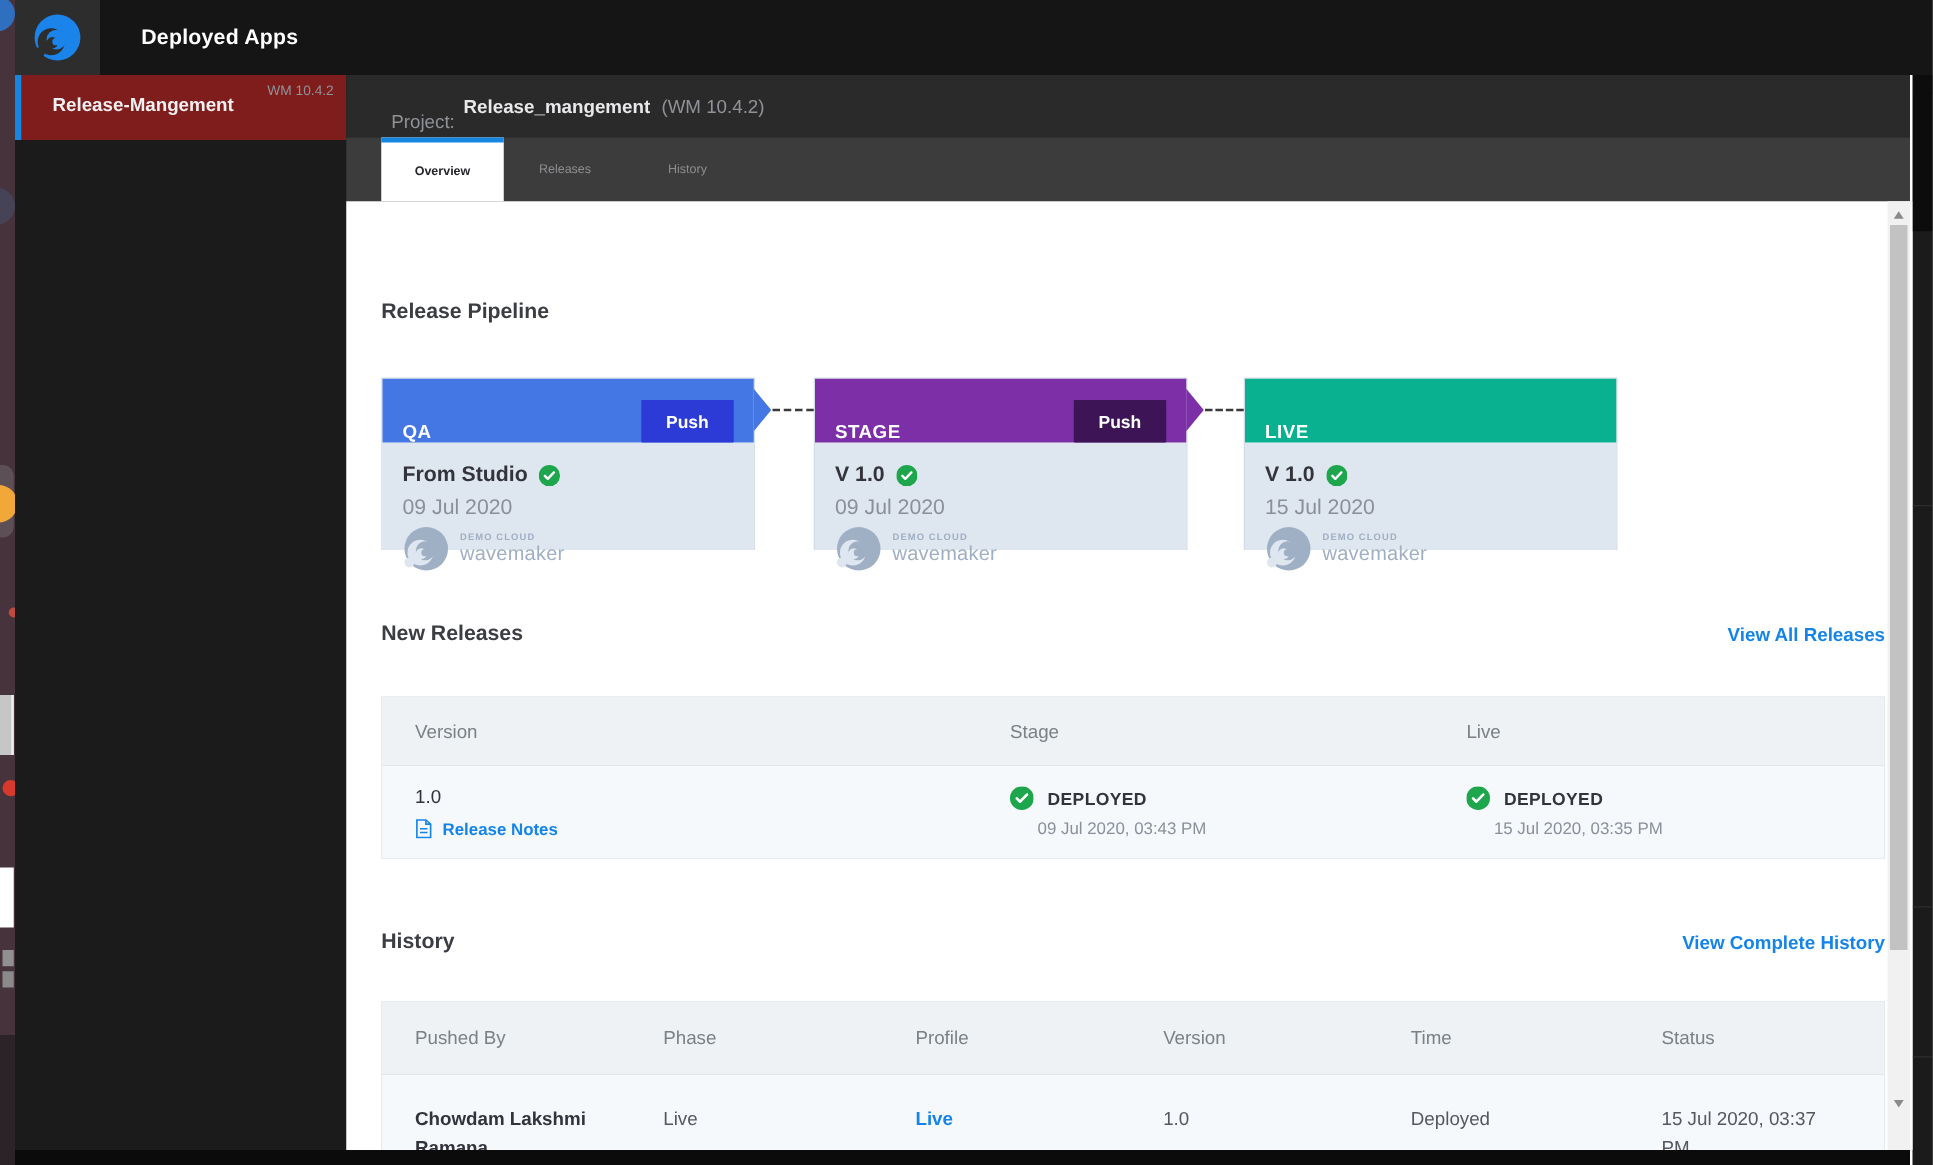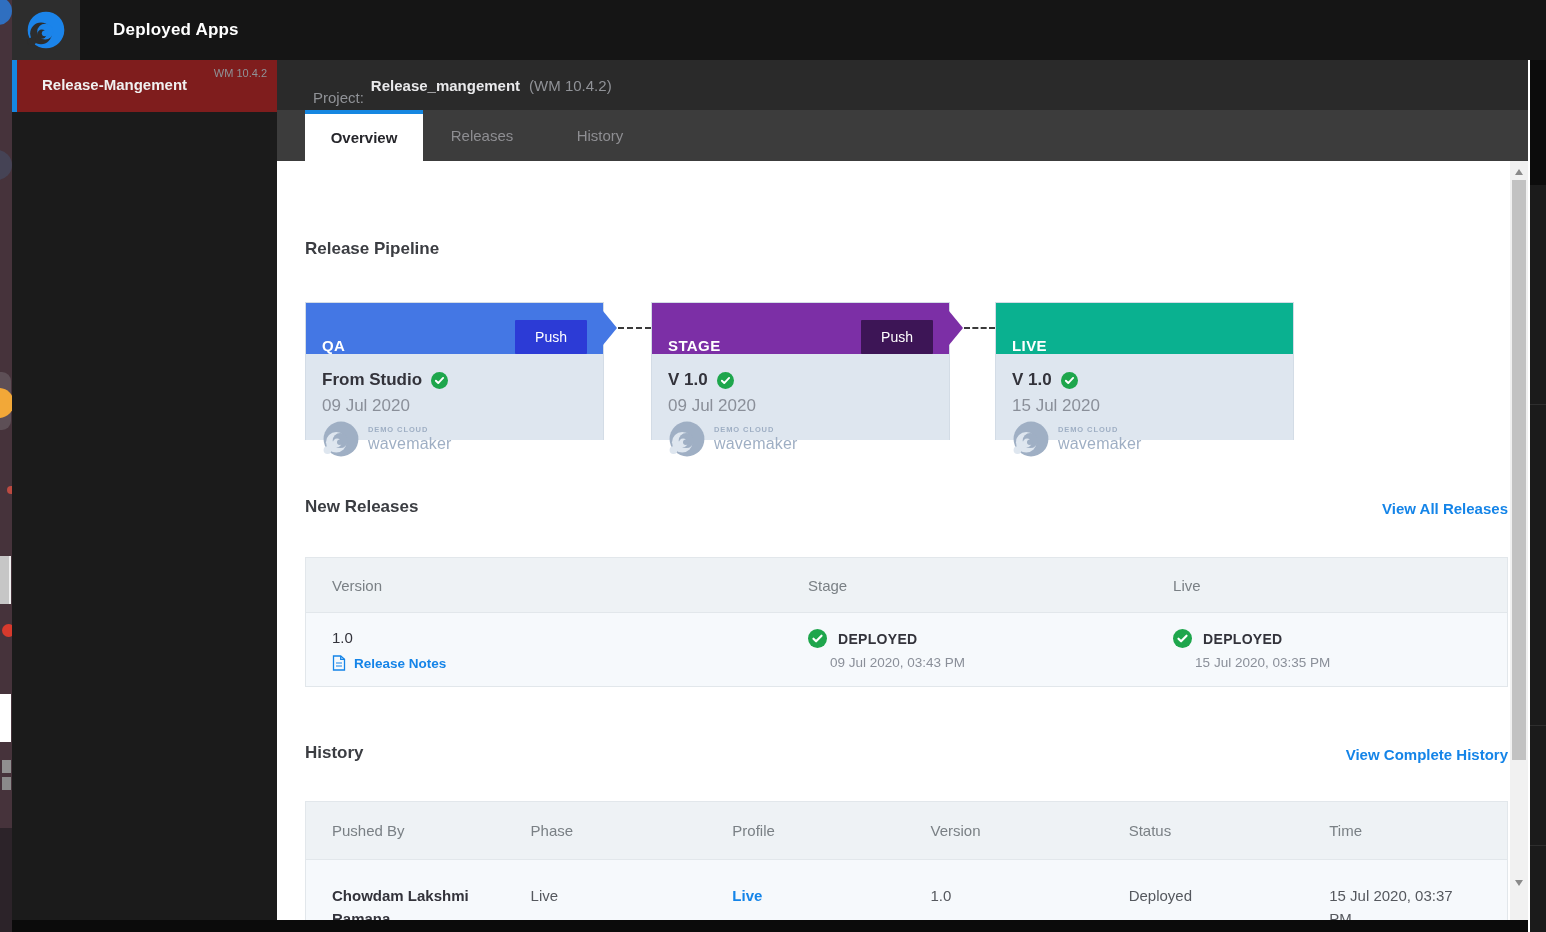--- a/index.html
+++ b/index.html
@@ -33,38 +33,38 @@
   .sidebar-item .app-name { position:absolute; left:25px; top:16px; color:#f0f0f0; font-size:15px; font-weight:700; }
   .sidebar-item .app-ver { position:absolute; right:10px; top:7px; color:#8f9398; font-size:11px; }
 
   
   .main-header { position:absolute; left:277px; top:60px; width:1251px; height:50px; background:#2a2a2a; display:flex; align-items:center; padding-left:36px; font-size:15px; }
   .main-header .lbl { color:#909297; margin-right:7px;margin-top:24px; }
   .main-header .prj { color:#e9e9eb; font-weight:700; margin-right:9px; }
   .main-header .ver { color:#909297; }
 
   .tabbar { position:absolute; left:277px; top:110px; width:1251px; height:51px; background:#3c3c3c; display:flex; padding-left:28px; }
-  .tab { width:118px; height:51px; display:flex; align-items:center; justify-content:center; font-size:15px; color:#8e8e92; cursor:pointer; }
+  .tab { width:98px; height:51px; display:flex; align-items:center; justify-content:center; font-size:10px; color:#8e8e92; cursor:pointer; }
   .tab.active { background:#ffffff; color:#26262b; font-weight:700; border-top:4px solid #1687E1; }
 
   
   .content { position:absolute; left:277px; top:161px; width:1260px; height:759px; background:#ffffff; overflow:hidden; padding:0 29px 0 28px; }
   .sec-title { font-size:17px; font-weight:700; color:#3b3d42; }
   .pipeline-title { margin-top:78px; }
   .sec-row { display:flex; justify-content:space-between; align-items:flex-end; }
   .link { color:#1484E8; font-size:15px; font-weight:700; text-decoration:none; cursor:pointer; }
 
   
   .cards { position:relative; margin-top:43px; height:138px; display:flex; }
   .card { position:relative; width:299px; border:1px solid #d3dce6; }
   .card + .card { margin-left:47px; }
   .card.last { margin-left:45px; }
   .card-header { position:relative; height:51px; display:flex; align-items:flex-end; padding:0 16px; }
   .stage-name { color:#ffffff; font-size:15px; font-weight:700; letter-spacing:.4px; }
-  .push-btn { margin-left:auto; color:#fff; font-size:14px; font-weight:400; padding:9px 20px; border-radius:1px; border:none; cursor:pointer; }
+  .push-btn { margin-left:auto; color:#fff; font-size:14px; font-weight:700; padding:9px 20px; border-radius:1px; border:none; cursor:pointer; }
   .card-arrow { position:absolute; right:-14px; top:8px; width:0; height:0; border-top:17px solid transparent; border-bottom:17px solid transparent; border-left:14px solid #000; }
   .card-body { height:86px; background:#DEE6EF; display:flex; justify-content:space-between; padding:16px 14px 0 16px;flex-direction:column; }
   .ver-line { display:flex; align-items:center; gap:9px; font-size:17px; font-weight:700; color:#33333b; }
   .ver-line svg { width:17px; height:17px; color:#1EA64C; }
   .card-date { margin-top:6px; font-size:17px; color:#8a8f99; }
   .card-logo { display:flex; align-items:center; margin-top:4px; color:#9FAFC4; --logo-bg:#DEE6EF; }
   .card-logo .wave { width:38px; height:38px; margin-right:8px; }
   .lg-caption { font-size:7.5px; font-weight:700; letter-spacing:.9px; }
   .lg-name { font-size:16px; margin-top:1px; letter-spacing:.2px; }
 
@@ -327,22 +327,22 @@
       <div class="sec-title">History</div>
       <a class="link">View Complete History</a>
     </div>
 
     <div class="dtable hist">
       <div class="t-head">
         <div class="pad1">Pushed By</div>
         <div>Phase</div>
         <div>Profile</div>
         <div>Version</div>
+        <div>Time</div>
         <div>Status</div>
-        <div>Time</div>
       </div>
       <div class="t-row">
         <div class="cell pad1">
             <div class="pushed-by">Chowdam Lakshmi Ramana</div>
           </div>
         <div class="cell">Live</div>
         <div class="cell"><span class="profile-link">Live</span></div>
         <div class="cell">1.0</div>
         <div class="cell">Deployed</div>
         <div class="cell">

